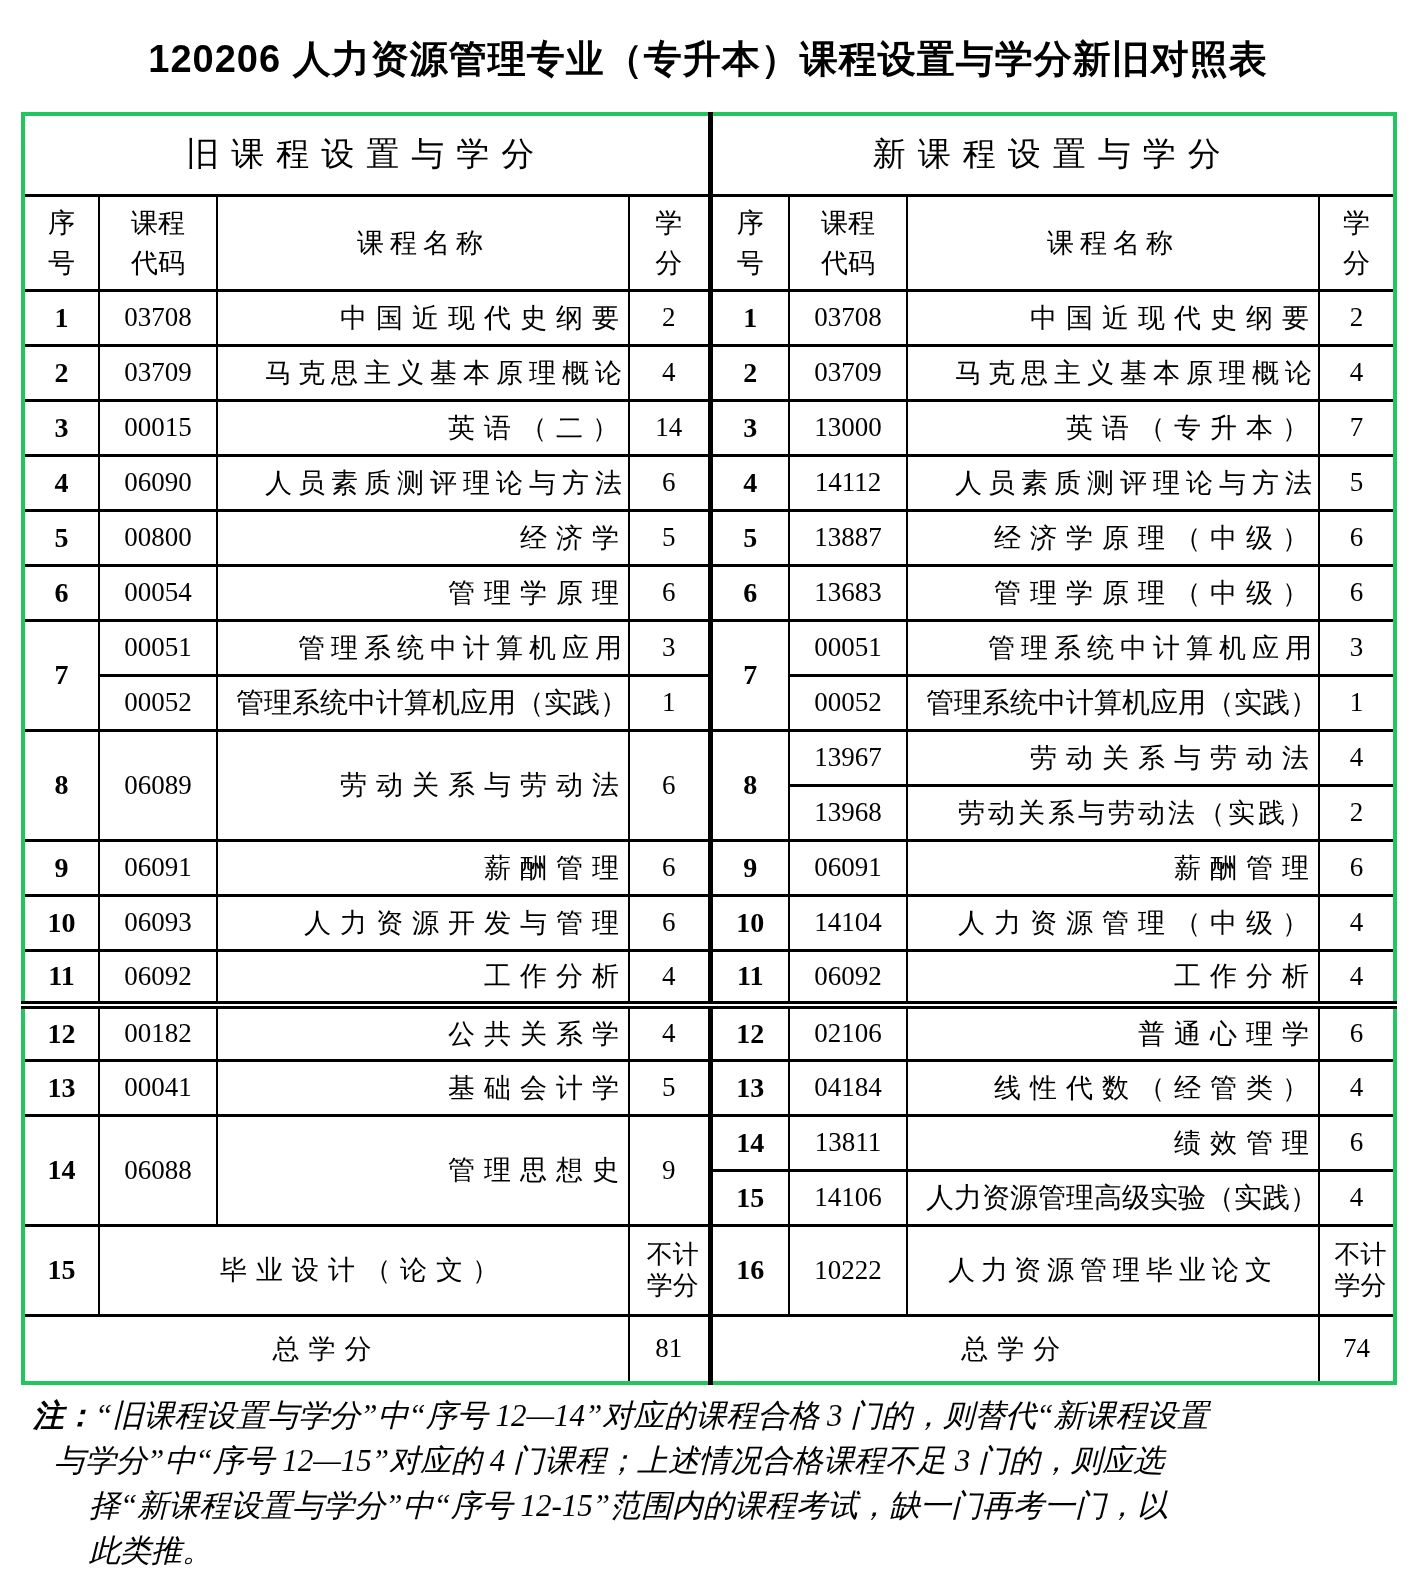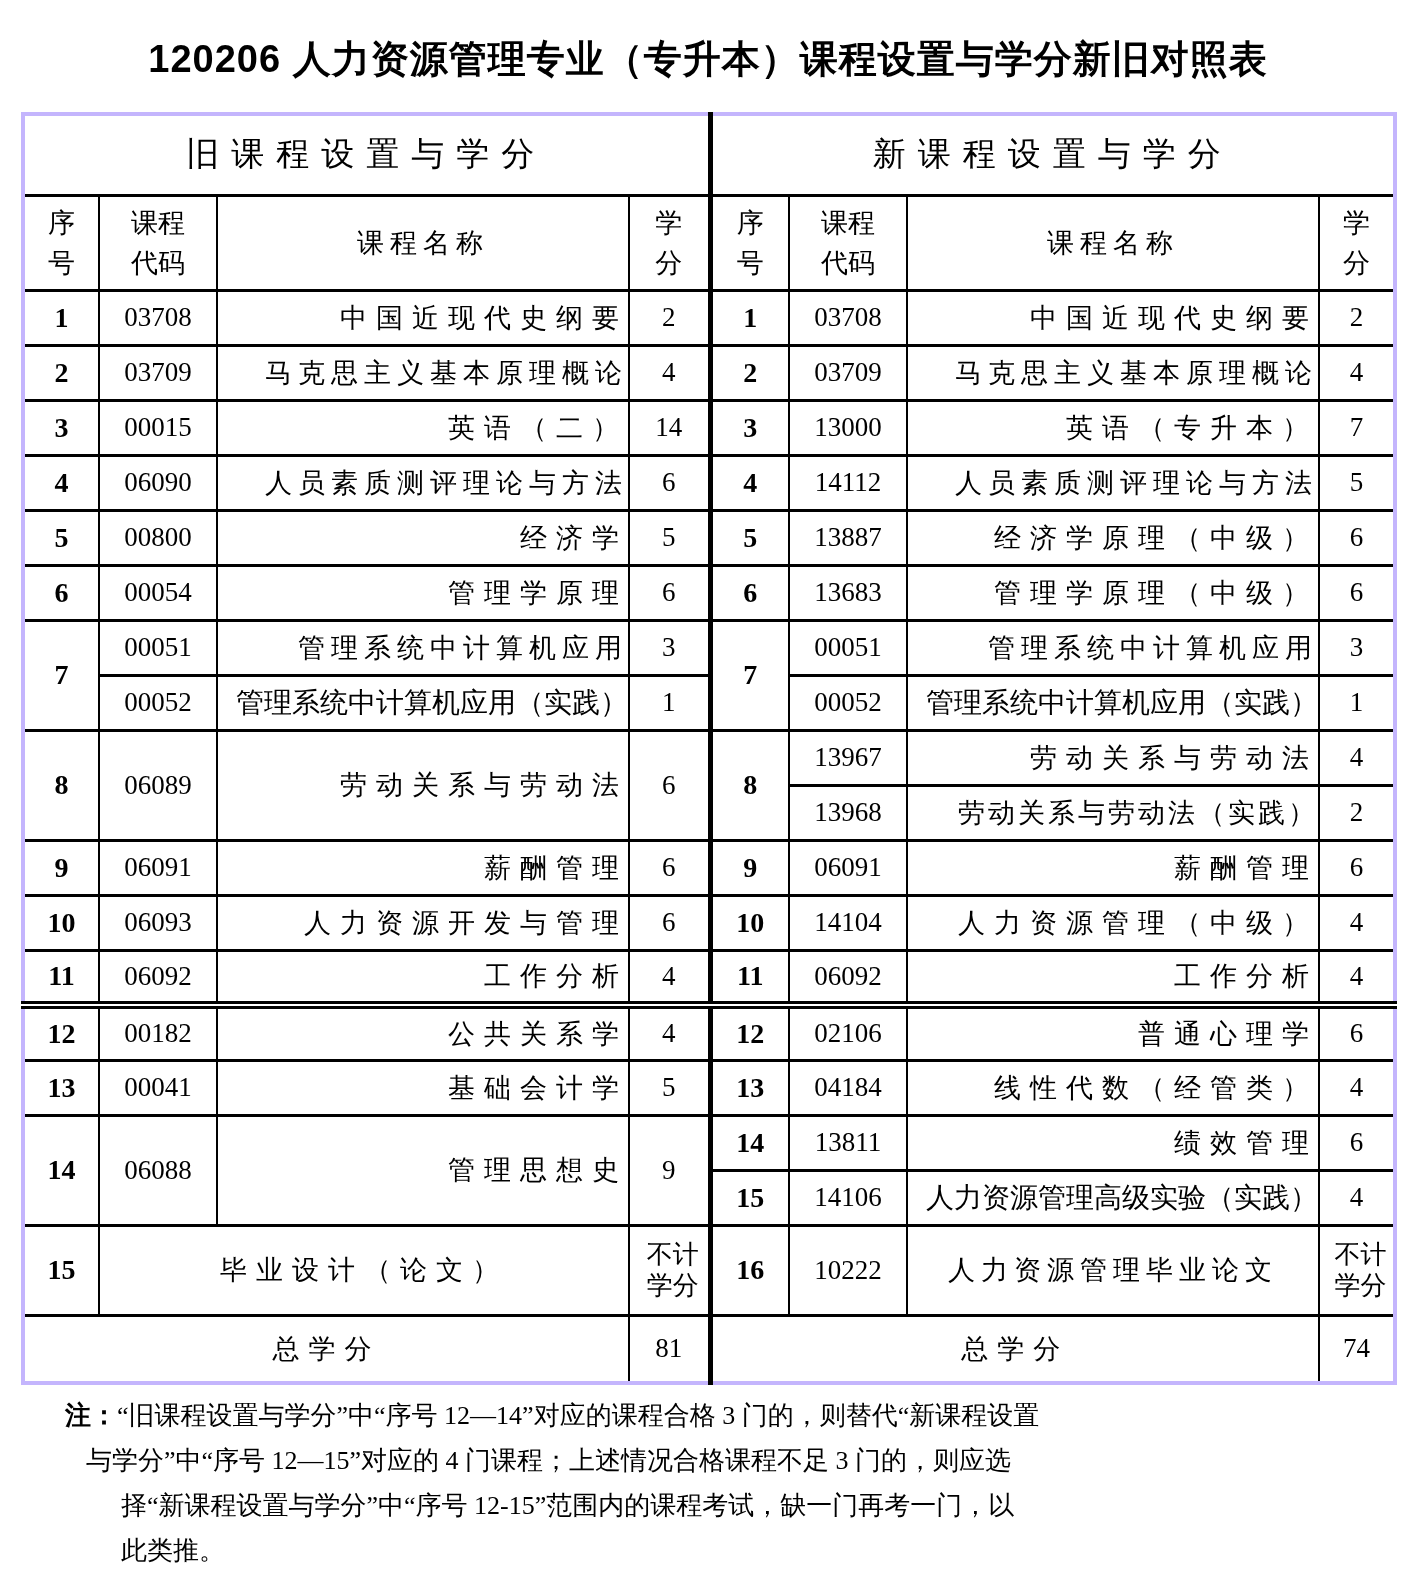--- a/index.html
+++ b/index.html
@@ -11,21 +11,21 @@
     font-weight:700;
     font-size:38px;
     letter-spacing:1px;
     white-space:nowrap;
   }
   table.compare{
     table-layout:fixed;
     border-collapse:collapse;
     width:1372px;
     margin:27px 0 8px 21px;
-    border:4px solid #c4b5fd;
+    border:4px solid #22c55e;
   }
   col.c-seq-l{width:76px}  col.c-code-l{width:118px} col.c-name-l{width:412px} col.c-credit-l{width:81px}
   col.c-seq-r{width:79px}  col.c-code-r{width:118px} col.c-name-r{width:412px} col.c-credit-r{width:76px}
   td{
     border:2px solid #000;
     border-top-width:3px;
     border-bottom-width:3px;
     text-align:center;
     vertical-align:middle;
     font-size:27px;
@@ -46,24 +46,25 @@
   td.seq{font-weight:700;font-size:28px;}
   td.name{text-align:right;padding-left:18px;}
   td.cname{text-align:center;padding-left:0;}
   .sp9{letter-spacing:9px;}
   .sp6{letter-spacing:6px;}
   .sp3{letter-spacing:3px;}
   .sp0{letter-spacing:0;font-size:28px;}
   td.nocredit{font-size:26px;line-height:31px;letter-spacing:0;padding-left:8px;}
   td.total-label{letter-spacing:9px;}
   .note{
-    margin:8px 0 0 65px;
+    margin:8px 0 0 33px;
     width:1290px;
-    font-size:26px;
+    font-size:31px;
     line-height:45px;
+    font-style:italic;
   }
   .note .nl{white-space:nowrap;}
   .note .l2{margin-left:21px;}
   .note .l3,.note .l4{margin-left:56px;}
   .note .note-label{font-weight:700;}
 </style>
 </head>
 <body>
 
 <div class="page-title">120206 人力资源管理专业（专升本）课程设置与学分新旧对照表</div>

